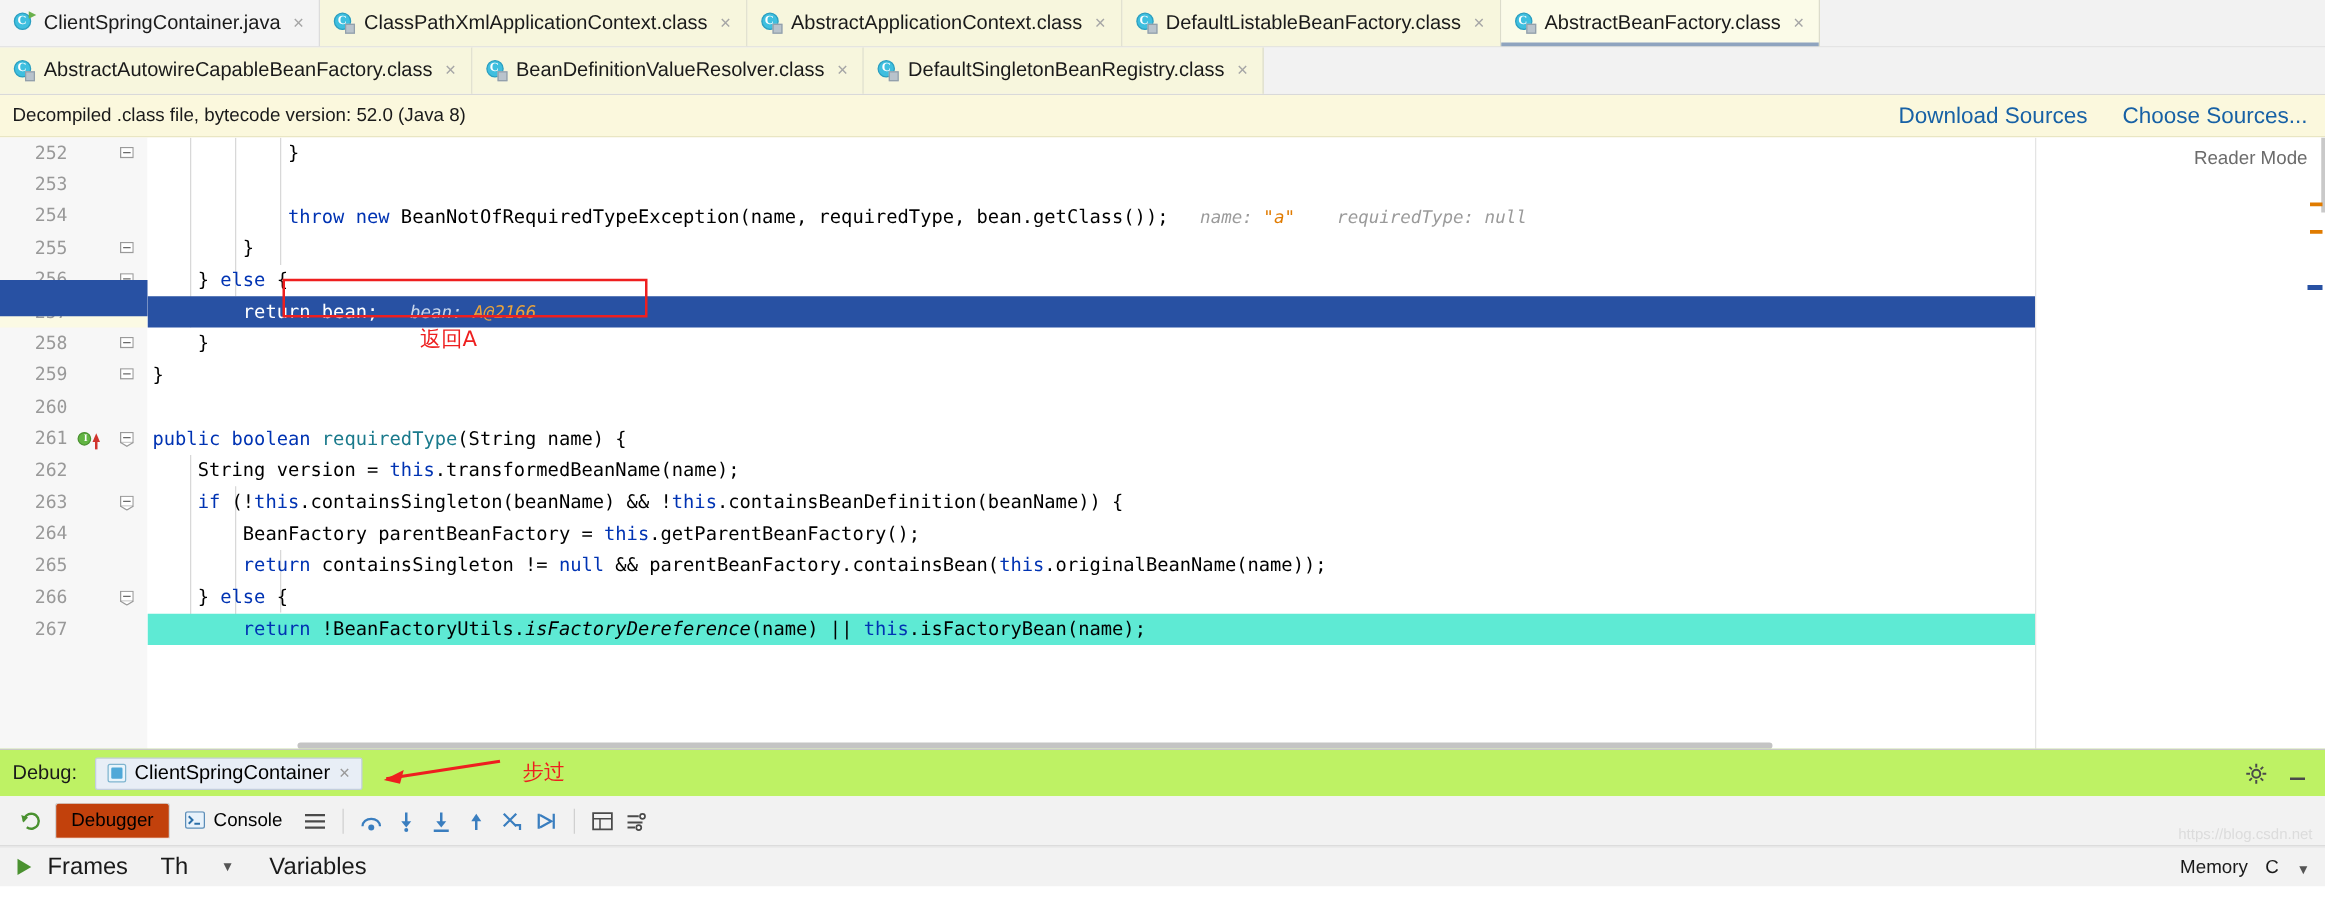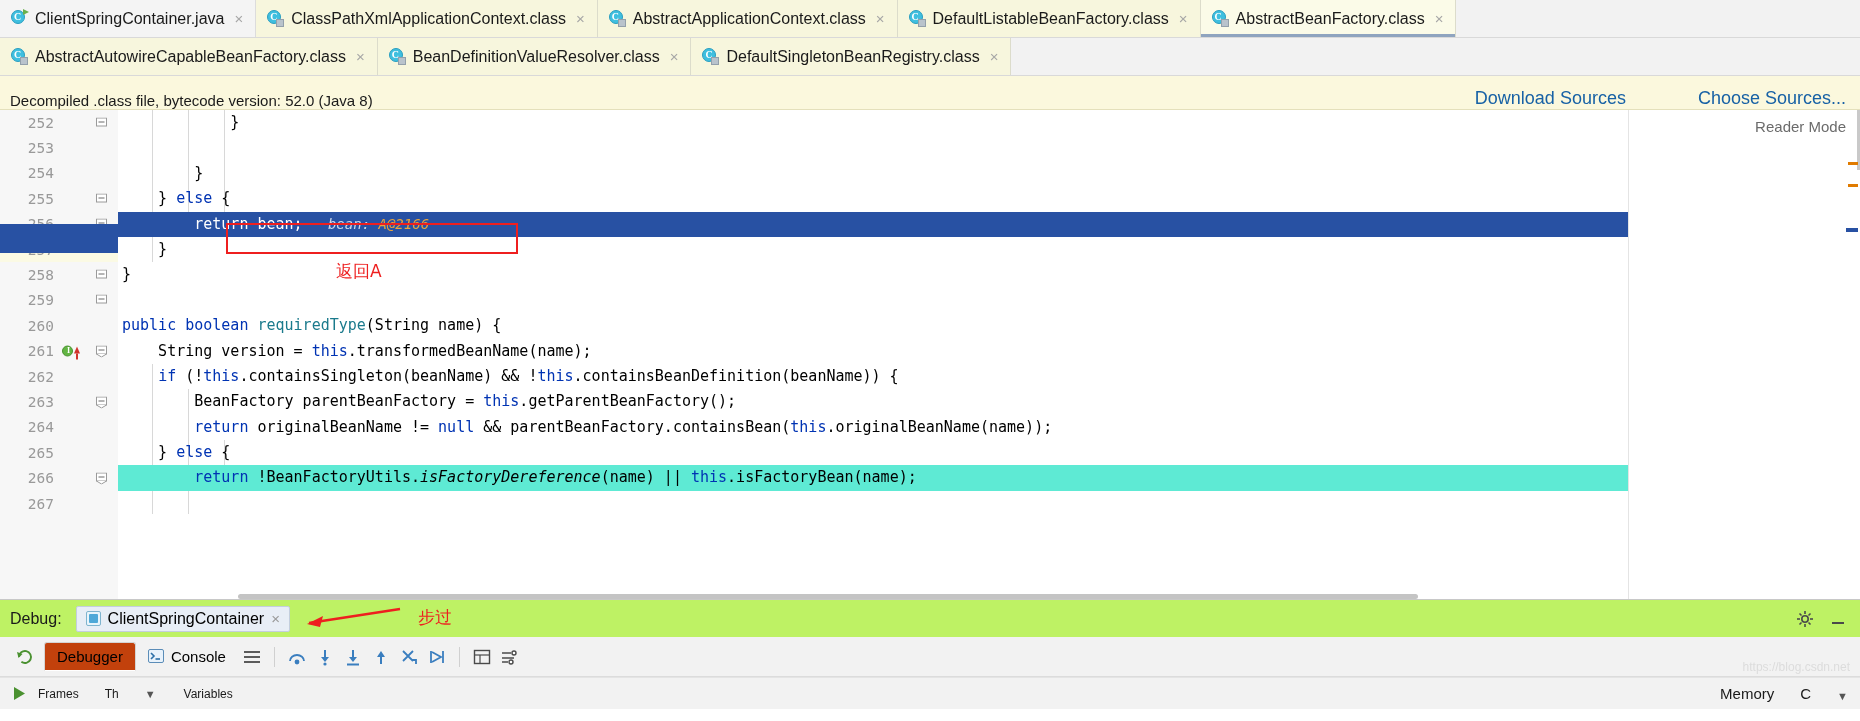--- a/index.html
+++ b/index.html
@@ -88,25 +88,24 @@
     border-top: 3.5px solid transparent;
     border-bottom: 3.5px solid transparent;
   }
 
   
   .notif {
     height: 34px;
     background: #fbf8dd;
     border-bottom: 1px solid #e4e0bb;
     display: flex;
-    align-items: flex-end;
+    align-items: center;
     padding: 0 14px 0 10px;
     font-size: 15px;
     color: #1a1a1a;
-    gap: 44px;
   }
   .notif .spacer { flex: 1; }
   .notif a {
     color: #1761a5;
     text-decoration: none;
     margin-left: 28px;
     font-size: 18px;
     cursor: pointer;
   }
 
@@ -371,23 +370,23 @@
 
   .debugfoot {
     height: 32px;
     background: #f2f2f2;
     display: flex;
     align-items: center;
     position: relative;
     border-top: 1px solid #e4e4e4;
   }
   .debugfoot .ficon { width: 38px; display: flex; justify-content: center; }
-  .debugfoot .fitem { font-size: 12px; color: #1a1a1a; margin-right: 26px; }
+  .debugfoot .fitem { font-size: 19px; color: #1a1a1a; margin-right: 26px; }
   .debugfoot .fright {
-    margin-left: auto; display: flex; align-items: flex-end; gap: 26px; padding-right: 12px;
+    margin-left: auto; display: flex; align-items: flex-end; gap: 14px; padding-right: 12px;
     font-size: 15px; color: #1a1a1a;
   }
   .chev { color: #555; font-size: 11px; }
 </style>
 </head>
 <body>
 
 <div id="app">
 
   <div class="tabrow">
@@ -615,31 +614,32 @@
     <div class="code">
       <div class="iguide" style="left:34px;top:0;height:152px;"></div>
       <div class="iguide" style="left:70px;top:0;height:127px;"></div>
       <div class="iguide" style="left:106px;top:0;height:102px;"></div>
       <div class="iguide" style="left:34px;top:254px;height:150px;"></div>
       <div class="iguide" style="left:70px;top:279px;height:125px;"></div>
       <div class="iguide" style="left:106px;top:330px;height:50px;"></div>
 
       <div class="cline"><span>            }</span></div>
       <div class="cline"><span></span></div>
+      <div class="cline"><span style="color:transparent">            </span><span class="kw">throw new </span><span class="cls">BeanNotOfRequiredTypeException(name, requiredType, bean.getClass());</span><span class="hint">&nbsp;&nbsp; <i>name:</i> <span class="hv">"a"</span>&nbsp;&nbsp;&nbsp; <i>requiredType: null</i></span></div>
       <div class="cline"><span>        }</span></div>
       <div class="cline"><span>    } </span><span class="kw">else</span><span> {</span></div>
       <div class="cline sel"><span>        return bean;</span><span class="hint" style="color:#c9d6ea">&nbsp;&nbsp; <i>bean:</i> <span style="color:#e8a33d">A@2166</span></span></div>
       <div class="cline"><span>    }</span></div>
       <div class="cline"><span>}</span></div>
       <div class="cline"><span></span></div>
       <div class="cline"><span class="kw">public boolean </span><span style="color:#1a7a8c">requiredType</span><span>(String name) {</span></div>
       <div class="cline"><span>    String version = </span><span class="kw">this</span><span>.transformedBeanName(name);</span></div>
       <div class="cline"><span>    </span><span class="kw">if </span><span>(!</span><span class="kw">this</span><span>.containsSingleton(beanName) &amp;&amp; !</span><span class="kw">this</span><span>.containsBeanDefinition(beanName)) {</span></div>
       <div class="cline"><span>        BeanFactory parentBeanFactory = </span><span class="kw">this</span><span>.getParentBeanFactory();</span></div>
-      <div class="cline"><span>        </span><span class="kw">return </span><span>originalBeanName != </span><span class="kw">null </span><span>&amp;&amp; parentBeanFactory.containsBean(</span><span class="kw">this</span><span>.originalBeanName(name));</span></div>
+      <div class="cline"><span>        </span><span class="kw">return </span><span>containsSingleton != </span><span class="kw">null </span><span>&amp;&amp; parentBeanFactory.containsBean(</span><span class="kw">this</span><span>.originalBeanName(name));</span></div>
       <div class="cline"><span>    } </span><span class="kw">else</span><span> {</span></div>
       <div class="cline" style="background:#5eead4"><span>        </span><span class="kw">return </span><span>!BeanFactoryUtils.</span><span class="italic-cls" style="font-style:italic;color:#000">isFactoryDereference</span><span>(name) || </span><span class="kw">this</span><span>.isFactoryBean(name);</span></div>
 
       <div class="redbox" style="left:108px; top:113px; width:292px; height:31px;"></div>
       <div class="annot-cn" style="left:218px; top:150px;">返回A</div>
     </div>
 
     <div style="position:absolute;left:0;top:114px;width:118px;height:29px;background:#2851a3;"></div>
     <div style="position:absolute;left:118px;right:232px;top:114px;height:29px;background:#2851a3;z-index:-1;"></div>
 

